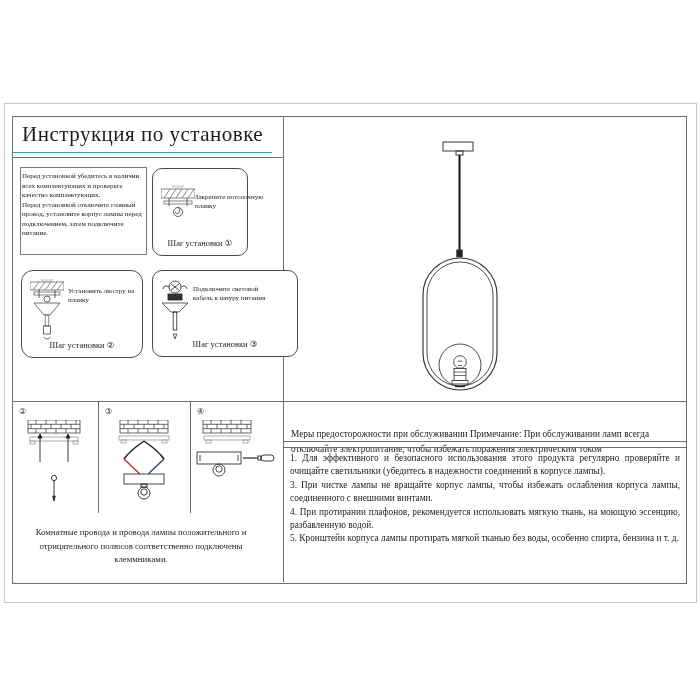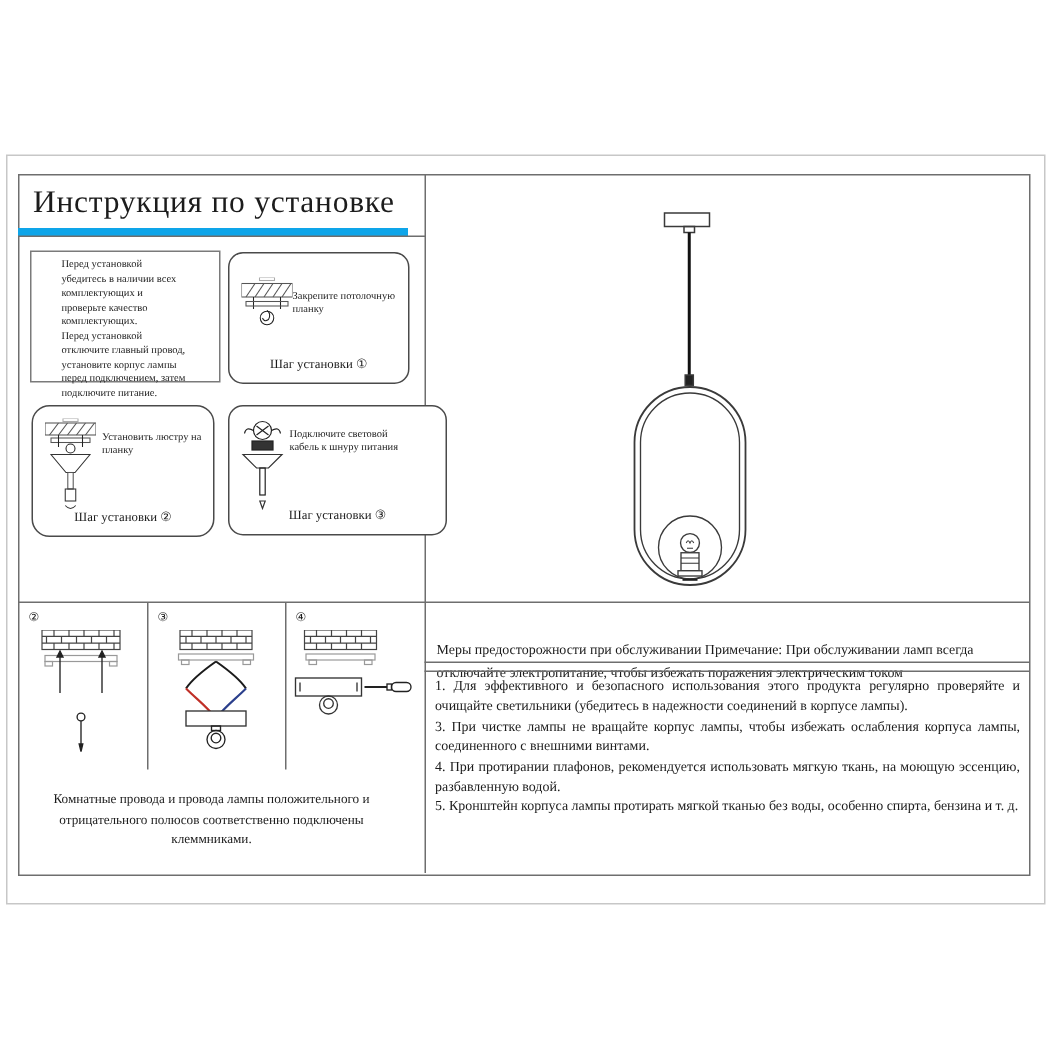--- a/index.html
+++ b/index.html
@@ -8,29 +8,29 @@
     font-family:"Liberation Serif","DejaVu Serif",serif;color:#1c1c1c;
     overflow:hidden;
   }
   .abs{position:absolute;}
   
   #page-outer{left:4px;top:103px;width:691px;height:498px;border:1px solid #c7c7c7;background:#fff;}
   
   #main-box{left:12px;top:116px;width:673px;height:466px;border:1px solid #6e6e6e;background:#fff;}
   #col-divider{left:283px;top:116px;width:1px;height:466px;background:#6e6e6e;}
   
-  #title-band{left:12px;top:116px;width:260px;height:36px;border-bottom:6px solid #0ea5e9;}
+  #title-band{left:12px;top:116px;width:260px;height:36px;border-bottom:1px solid #0ea5e9;}
   #title-band h1{margin:0;padding:6px 0 0 10px;font-size:21px;font-weight:normal;letter-spacing:0.5px;}
   #title-underline{left:12px;top:157px;width:272px;height:1px;background:#6e6e6e;}
   
-  #intro-box{left:20px;top:167px;width:127px;height:88px;border:1px solid #7a7a7a;box-sizing:border-box;padding:4px 20px;}
+  #intro-box{left:20px;top:167px;width:127px;height:88px;border:1px solid #7a7a7a;box-sizing:border-box;padding:4px 1px;}
   #intro-box p{margin:0;font-size:7px;line-height:1.36;text-align:left;}
   
   .step-box{border:1px solid #4a4a4a;border-radius:10px;box-sizing:border-box;background:#fff;}
-  #step1{left:152px;top:168px;width:121px;height:88px;}
+  #step1{left:152px;top:168px;width:96px;height:88px;}
   #step2{left:21px;top:270px;width:122px;height:88px;border-radius:12px;}
   #step3{left:152px;top:270px;width:146px;height:87px;}
   .step-caption{position:absolute;font-size:7px;line-height:1.35;}
   #step1 .step-caption{left:42px;top:24px;width:74px;}
   #step2 .step-caption{left:46px;top:16px;width:70px;}
   #step3 .step-caption{left:40px;top:14px;width:76px;}
   .step-label{position:absolute;left:0;right:0;bottom:7px;text-align:center;font-size:8.5px;}
   .circled{font-family:"DejaVu Sans",sans-serif;font-size:8.5px;}
   .step-art{position:absolute;}
   

